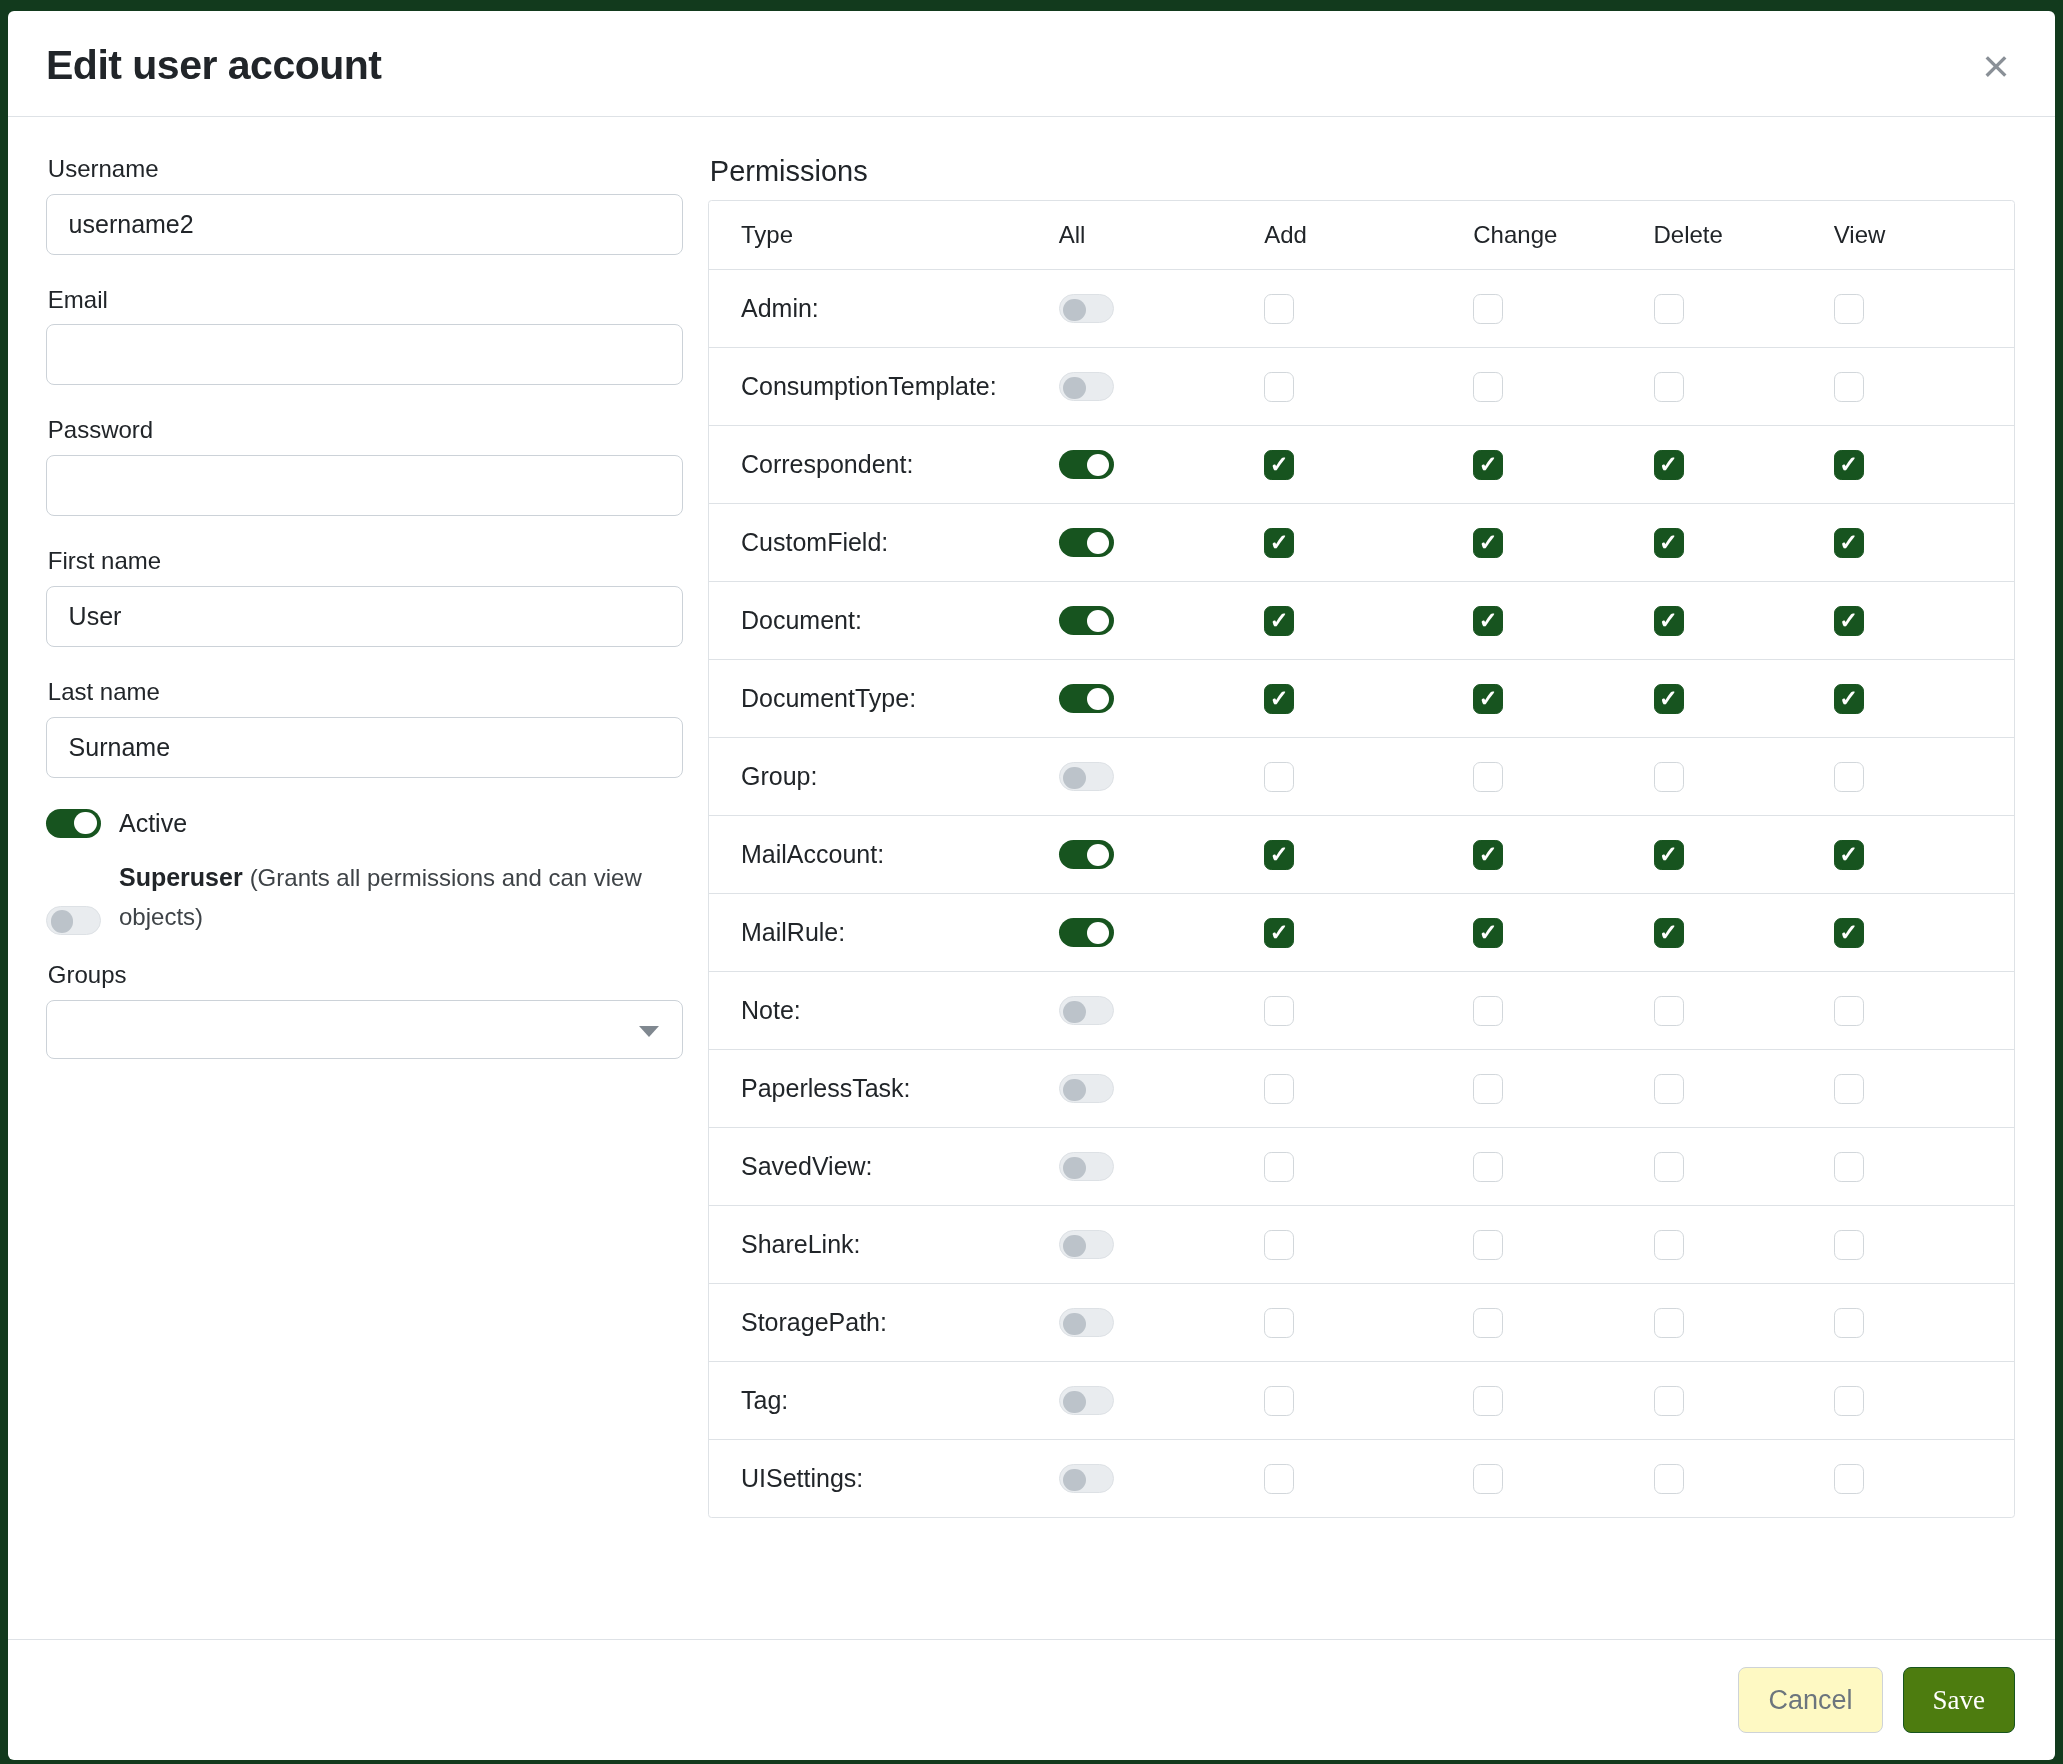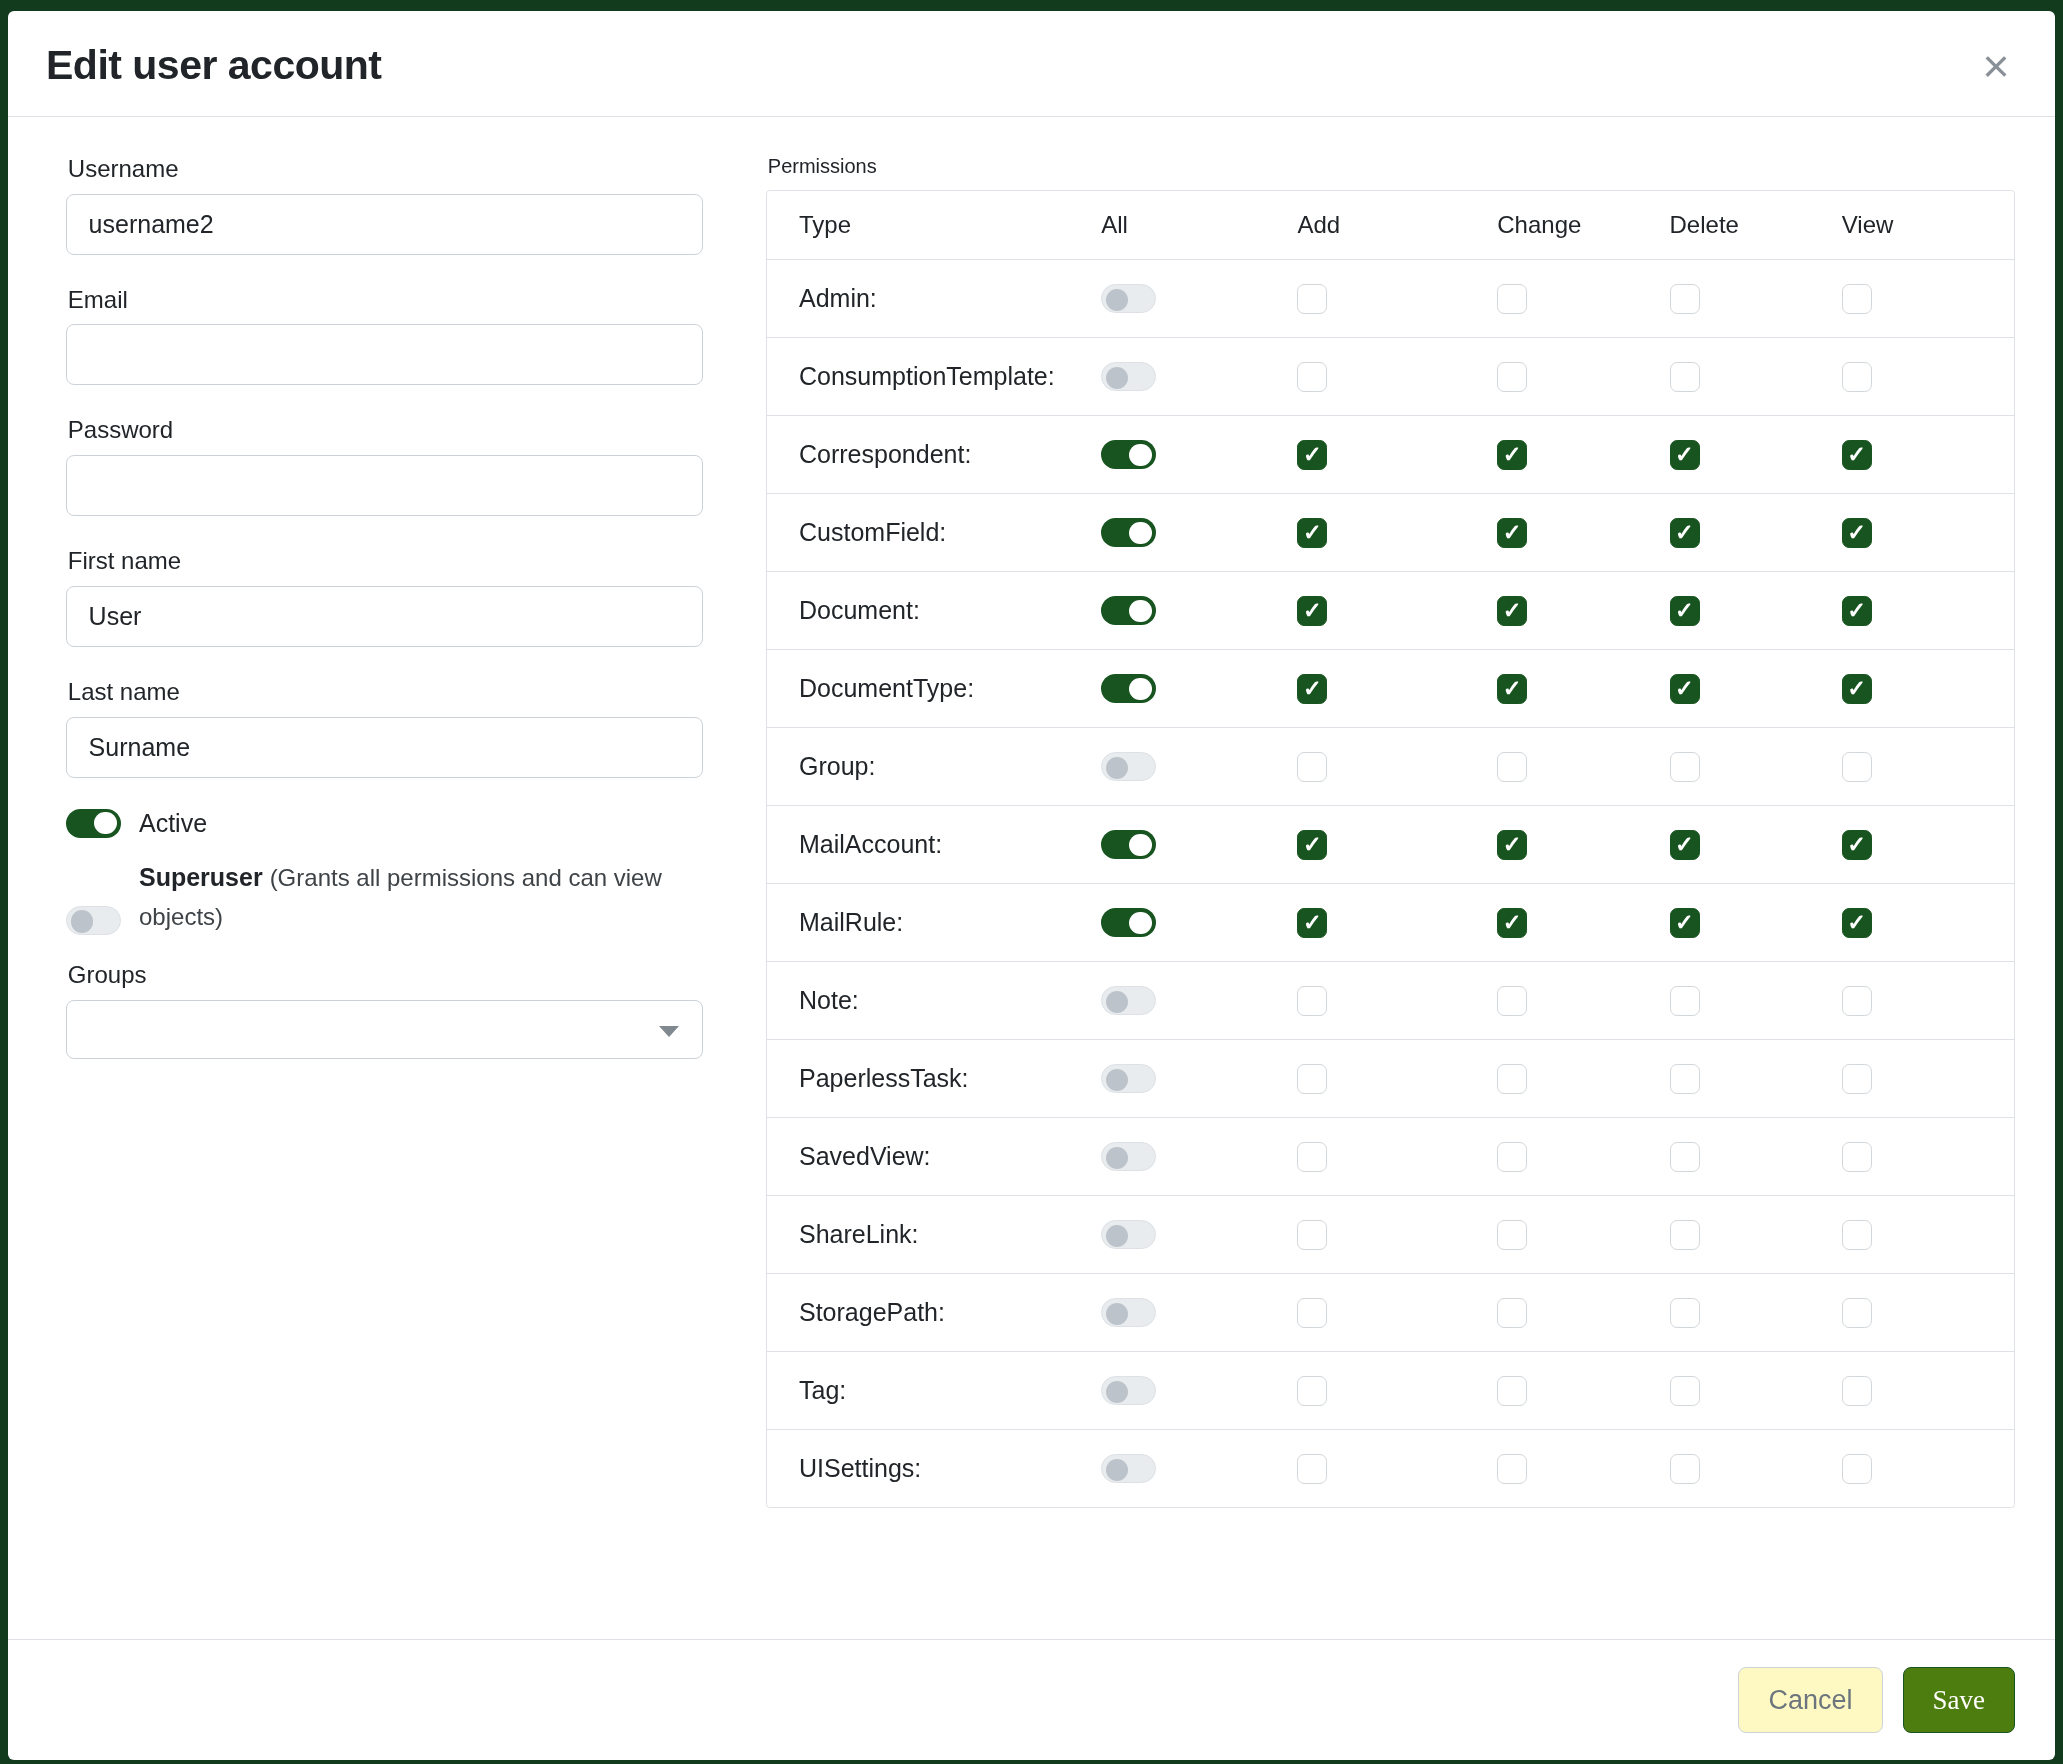--- a/index.html
+++ b/index.html
@@ -43,22 +43,22 @@
     font-weight: 300;
     cursor: pointer;
     background: none; border: none;
     padding: 0 5.4px;
     font-family: "Liberation Sans", sans-serif;
   }
   
   .modal-body {
     flex: 1 1 auto;
     display: flex;
-    padding: 38px 40px 27px 58px;
-    gap: 63px;
+    padding: 38px 40px 27px 38px;
+    gap: 25px;
     overflow: hidden;
   }
   .left-col { width: 637px; flex: 0 0 auto; }
   .right-col { flex: 1 1 auto; min-width: 0; }
 
   .field { margin-bottom: 31px; }
   .field-label {
     display: block;
     font-size: 24px;
     margin: 0 0 10.8px 1.8px;
@@ -121,21 +121,21 @@
     margin: 3.6px 0 20px 0;
   }
   .toggle-row.superuser { align-items: flex-end; margin-bottom: 26px; }
   .toggle-row.superuser .switch { margin-top: 2.7px; }
   .superuser-text { line-height: 1.55; }
   .superuser-label { font-weight: 700; }
   .superuser-hint { color: #3e4347; font-size: 24px; }
 
   
   .perm-title {
-    font-size: 20px;
+    font-size: 29px;
     margin: 0 0 12.6px 1.8px;
   }
   .perm-table {
     border: 0.9px solid #dee2e6;
     border-radius: 3.6px;
     width: 100%;
   }
   .perm-header, .perm-row {
     display: grid;
     grid-template-columns: 388fr 228fr 232fr 200fr 200fr 200fr;

